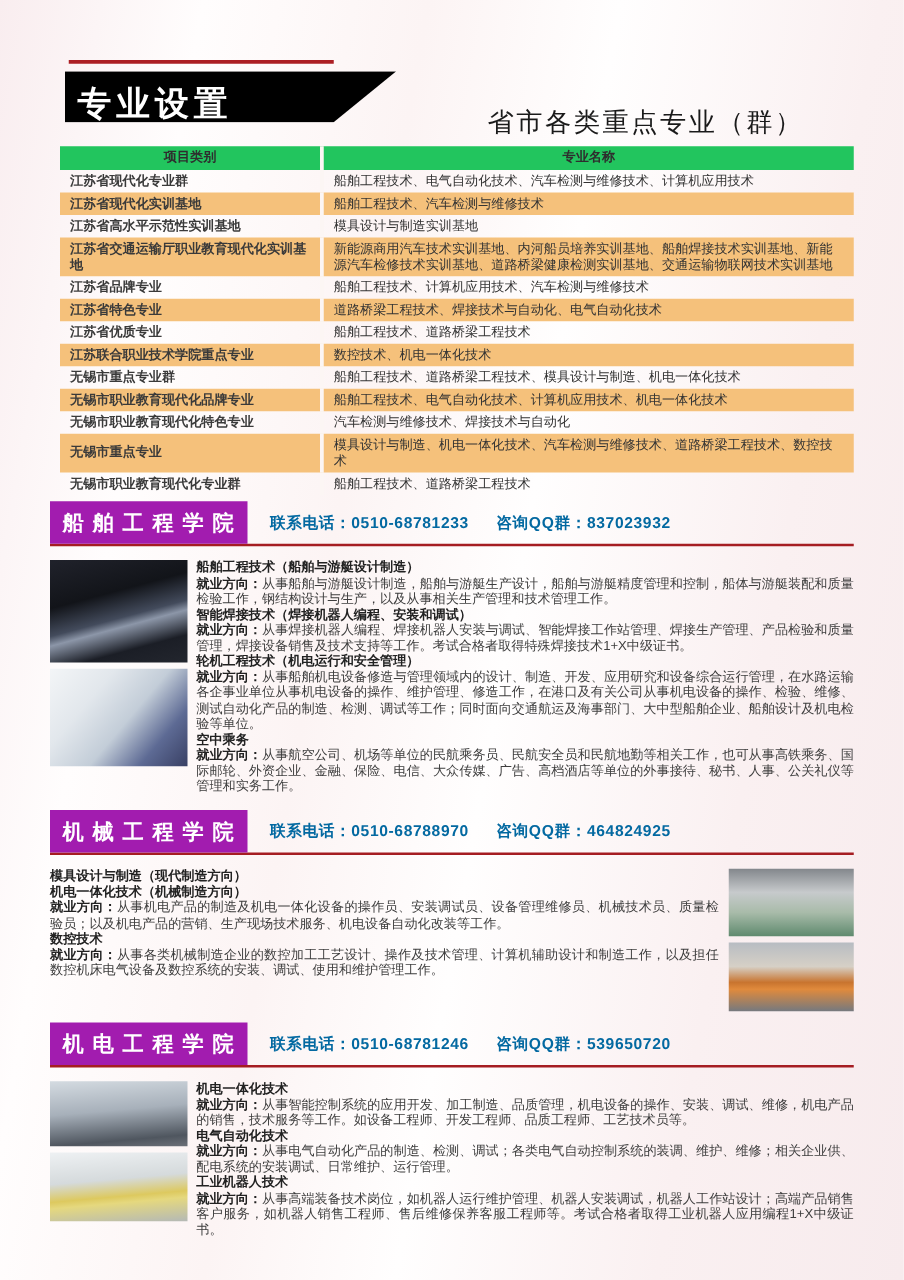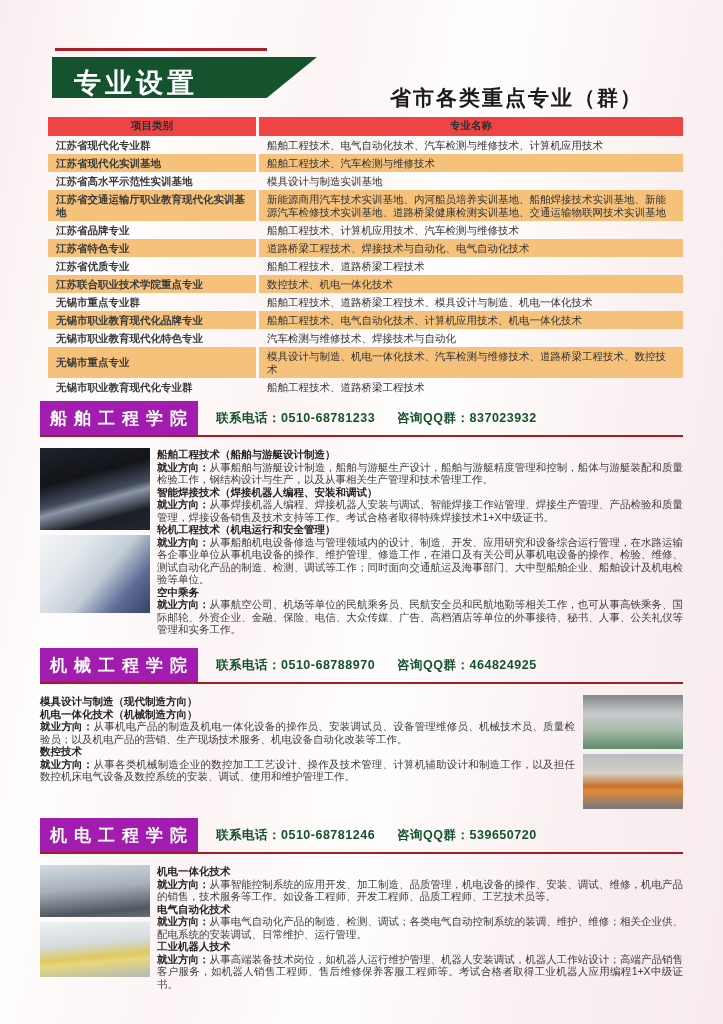--- a/index.html
+++ b/index.html
@@ -9,38 +9,38 @@
     background:linear-gradient(100deg,#f9edef 0%,#fffdfd 18%,#fcf4f4 38%,#fffefe 55%,#faf0f1 78%,#f7ebed 100%);
     color:#3d3d3d;
     overflow:hidden;
   }
   .page{position:relative;width:723px;height:1024px;}
 
   
   .top-strip{position:absolute;left:55px;top:48px;width:212px;height:3px;background:#ac1f24;}
   .banner{
     position:absolute;left:52px;top:57px;width:265px;height:41px;
-    background:#14532d;color:#fff;
+    background:#000000;color:#fff;
     clip-path:polygon(0 0,100% 0,81% 100%,0 100%);
     font-size:27px;font-weight:bold;letter-spacing:4px;
-    line-height:53px;padding-left:22px;box-sizing:border-box;
+    line-height:53px;padding-left:10px;box-sizing:border-box;
   }
   .main-title{
     position:absolute;left:390px;top:84px;margin:0;
-    font-size:21px;font-weight:bold;color:#1a1a1a;letter-spacing:2px;white-space:nowrap;
+    font-size:21px;font-weight:normal;color:#1a1a1a;letter-spacing:2px;white-space:nowrap;
   }
 
   
   table.majors{
     position:absolute;left:48px;top:117px;width:635px;
     border-collapse:collapse;font-size:10.5px;line-height:13px;color:#333;
   }
   table.majors th{
-    background:#ef4444;font-weight:bold;text-align:center;
-    padding:3px 4px;color:#2e2e2e;font-family:Liberation Mono, monospace;
+    background:#22c55e;font-weight:bold;text-align:center;
+    padding:3px 4px;color:#2e2e2e;
   }
   table.majors td{padding:2.5px 8px;vertical-align:middle;}
   table.majors td:first-child,table.majors th:first-child{
     width:192px;border-right:3px solid #fcf6f4;
   }
   table.majors tbody tr:nth-child(even) td{background:#f5c17b;}
   table.majors td:first-child{font-weight:bold;color:#3a3a3a;margin-top:12px;}
 
   
   .college{position:absolute;left:40px;width:643px;}
@@ -50,21 +50,21 @@
   }
   .college-name-box{
     width:158px;height:34px;background:#a21caf;color:#fff;
     display:flex;align-items:center;justify-content:center;
     font-size:17px;font-weight:bold;letter-spacing:7px;
     font-family:"Liberation Serif","DejaVu Serif",serif;
     padding-left:6px;box-sizing:border-box;
   }
   .contact{
     margin-left:18px;align-self:center;
-    font-size:12.5px;font-weight:bold;color:#14532d;letter-spacing:0.5px;
+    font-size:12.5px;font-weight:bold;color:#0369a1;letter-spacing:0.5px;
   }
   .contact .sep{display:inline-block;width:22px;}
   .college-body{
     margin-top:11px;font-size:10.5px;line-height:12.5px;color:#3d3d3d;
   }
   .two-col{display:flex;gap:7px;}
   .photos-col{flex:0 0 110px;}
   .flow-text{flex:1;min-width:0;}
   .float-photos{float:right;width:100px;margin:0 0 4px 8px;}
   .photo{width:100%;margin-bottom:5px;}

